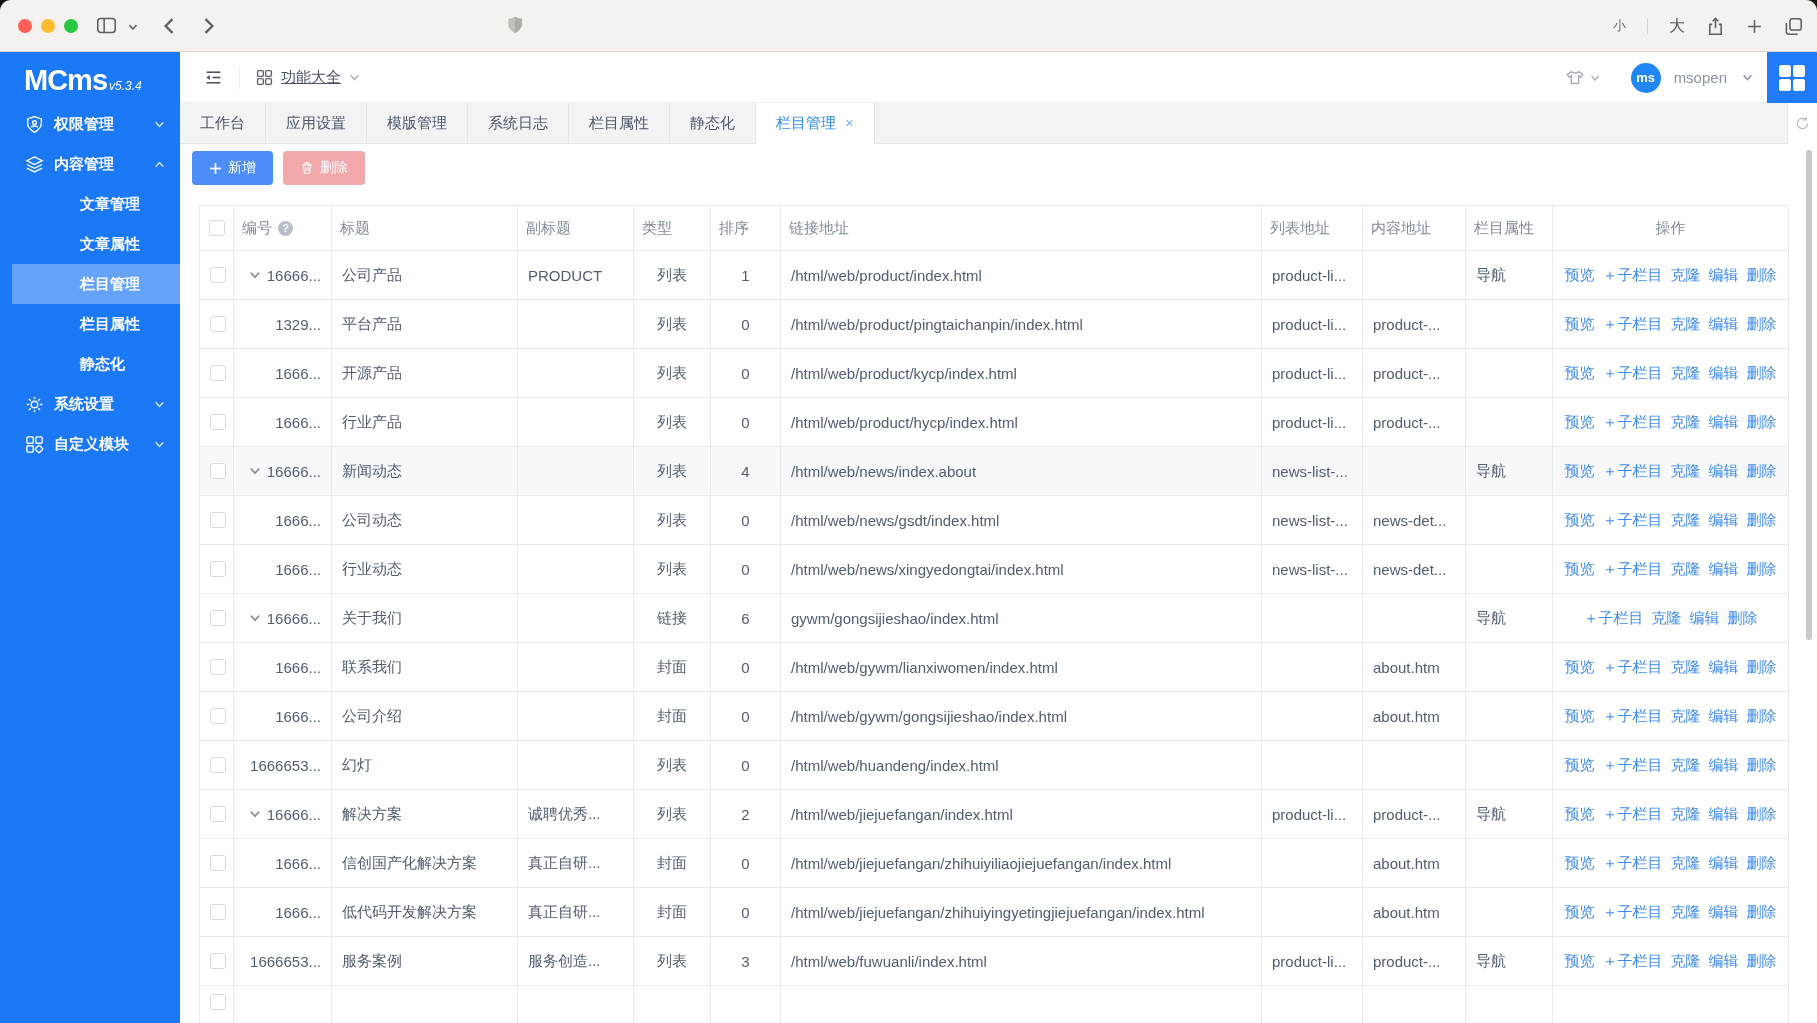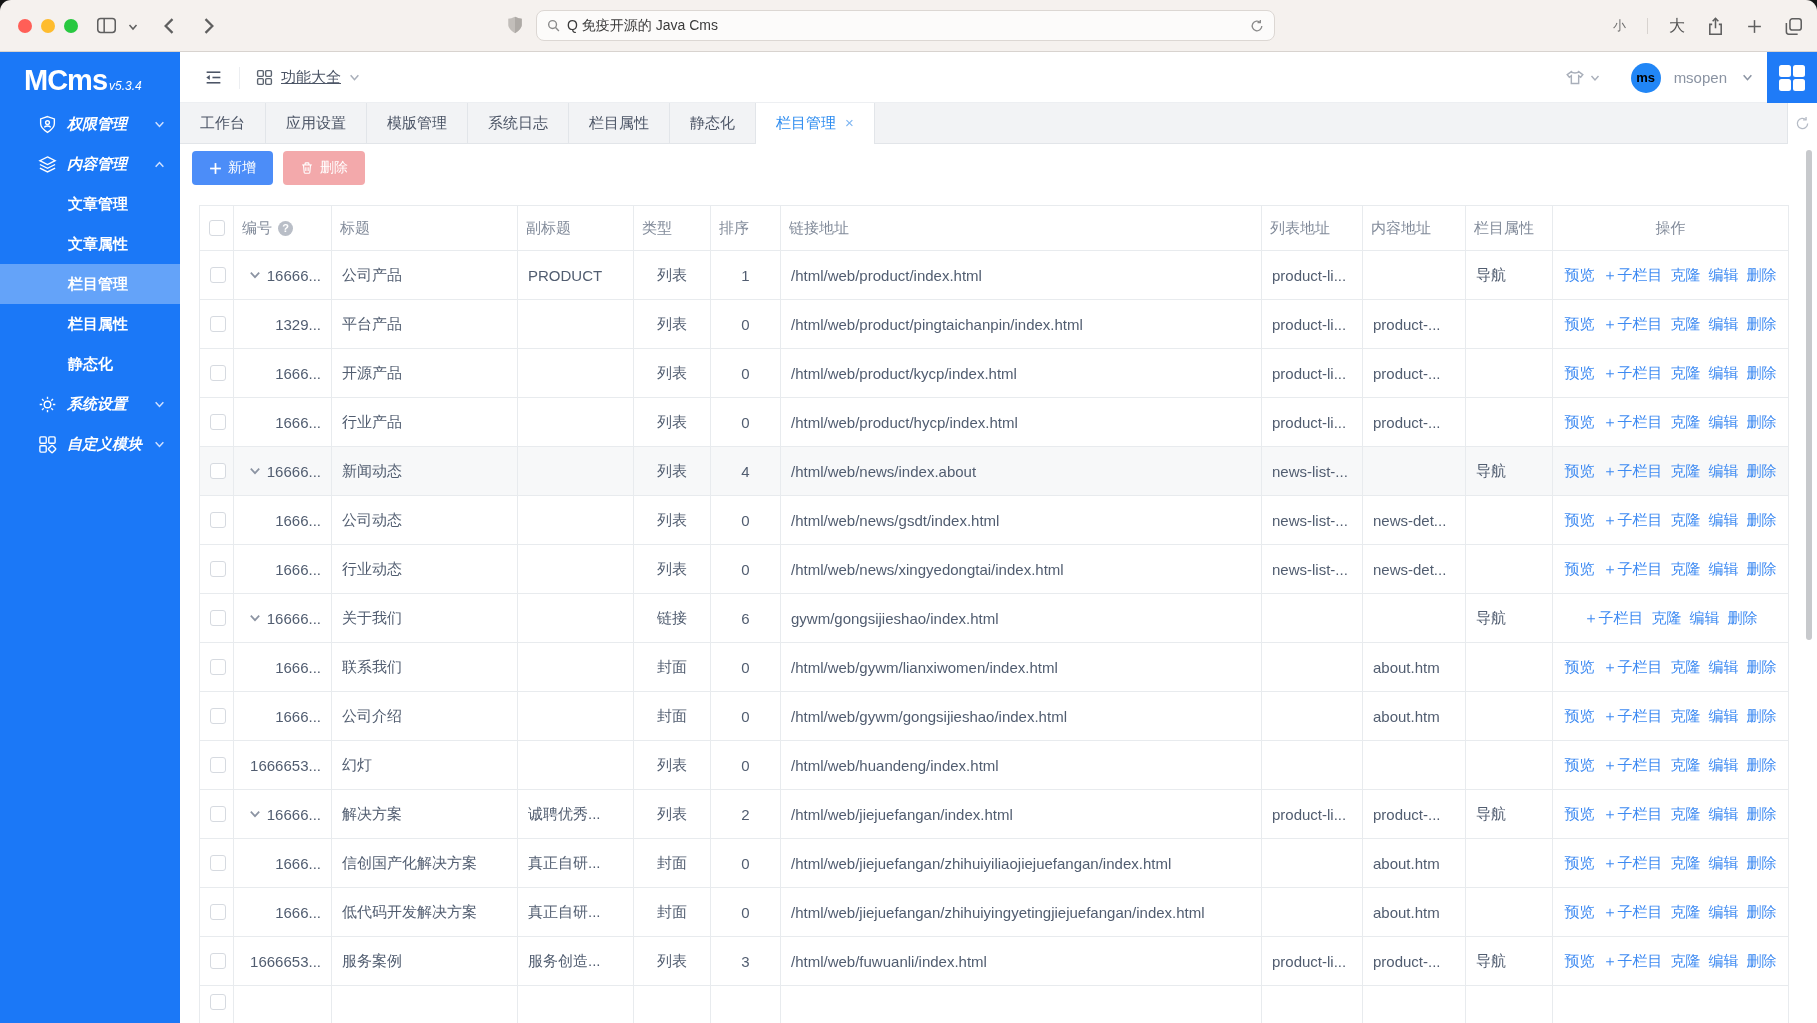--- a/index.html
+++ b/index.html
@@ -36,37 +36,37 @@
   
   .app { position:absolute; top:52px; left:0; width:1817px; height:971px; background:#fff; }
 
   
   .sidebar { position:absolute; left:0; top:0; width:180px; height:971px; background:#1b78f7; color:#fff; }
   .logo-row { padding:12px 0 0 24px; height:44px; white-space:nowrap; }
   .logo { font-weight:800; font-size:29px; letter-spacing:-1px; }
   .logo-ver { font-style:italic; font-weight:400; font-size:12px; margin-left:2px; }
   .nav { margin-top:8px; }
   .nav-item { position:relative; height:40px; display:flex; align-items:center; font-size:15px; font-weight:600; cursor:pointer; }
-  .nav-item.parent { padding-left:38px;font-style:italic; }
-  .nav-item.child { padding-left:68px; }
+  .nav-item.parent { padding-left:25px; }
+  .nav-item.child { padding-left:68px;margin-left:12px; }
   .nav-item.active { background:rgba(255,255,255,.32); }
   .nav-ic { width:20px; display:flex; margin-right:9px; }
   .nav-chev { position:absolute; right:15px; top:15px; }
   .nav-chev.up { transform:rotate(180deg); }
 
   
   .main { position:absolute; left:180px; top:0; width:1637px; height:971px; }
   .appbar { position:relative; height:51px; background:#fff; border-bottom:1px solid #edeff2; }
   .appbar-left { position:absolute; left:24px; top:0; height:51px; display:flex; align-items:center; gap:16px; color:#4c5566; }
   .ab-div { width:1px; height:22px; background:#eceef1; }
   .menu-group { display:flex; align-items:center; gap:8px; cursor:pointer;text-decoration:underline; }
   .menu-label { font-size:15px; color:#4c5566; }
   .appbar-right { position:absolute; right:64px; top:0; height:51px; display:flex; align-items:center; gap:13px; }
   .shirt-wrap { display:flex; align-items:center; gap:5px; color:#a9afba; cursor:pointer; margin-right:18px; }
-  .avatar { width:30px; height:30px; border-radius:50%; background:#2186f6; color:#000000;
+  .avatar { width:30px; height:30px; border-radius:50%; background:#2186f6; color:#ffffff;
     font-size:13px; font-weight:700; display:flex; align-items:center; justify-content:center; }
   .username { font-size:15px; color:#8a93a2; }
   .user-chev { color:#a9afba; display:flex; margin-left:2px; }
   .apps-btn { position:absolute; right:0; top:0; width:50px; height:51px; background:#1f7bf7;
     display:flex; align-items:center; justify-content:center; cursor:pointer; }
 
   
   .tabbar { position:relative; height:41px; background:#f2f3f5; border-bottom:1px solid #e2e5e9; display:flex; }
   .tab { height:41px; line-height:40px; padding:0 20px; font-size:15px; color:#4c5566;
     border-right:1px solid #e2e5e9; cursor:pointer; white-space:nowrap; }
@@ -141,35 +141,20 @@
       </svg>
   </div>
 
   <div class="ic shield-ic">
     <svg width="20" height="20" viewBox="0 0 16 16">
         <path d="M8 1.4 C10 2.5 11.9 2.9 13.4 2.9 V8 C13.4 11.4 8 14.6 8 14.6 C8 14.6 2.6 11.4 2.6 8 V2.9 C4.1 2.9 6 2.5 8 1.4 Z" fill="#c2beba"></path>
         <path d="M8 1.4 C10 2.5 11.9 2.9 13.4 2.9 V8 C13.4 11.4 8 14.6 8 14.6 Z" fill="#aeaaa6"></path>
       </svg>
   </div>
 
-  <div class="addr">
-    <span class="search-ic">
-      <svg width="13" height="13" viewBox="0 0 14 14" fill="none" stroke="currentColor" stroke-width="1.5">
-          <circle cx="6" cy="6" r="4.2"></circle>
-          <line x1="9.2" y1="9.2" x2="12.8" y2="12.8"></line>
-        </svg>
-    </span>
-    <span class="addr-text">Q 免疫开源的 Java Cms</span>
-    <span class="reload-ic">
-      <svg width="14" height="14" viewBox="0 0 16 16" fill="none" stroke="currentColor" stroke-width="1.5">
-          <path d="M13.5 8 A5.5 5.5 0 1 1 11.8 4"></path>
-          <polyline points="11.8,1 11.8,4.2 8.6,4.2"></polyline>
-        </svg>
-    </span>
-  </div>
 
   <div class="chrome-right">
     <span class="txt-sz">小</span>
     <span class="vdiv"></span>
     <span class="txt-sz big">大</span>
     <span class="ic">
       <svg width="19" height="19" viewBox="0 0 16 16" fill="none" stroke="#5f5f5f" stroke-width="1.3">
           <path d="M5.2 6.2 H3.2 V14.5 H12.8 V6.2 H10.8"></path>
           <line x1="8" y1="1.2" x2="8" y2="9.5"></line>
           <polyline points="5.6,3.6 8,1.2 10.4,3.6"></polyline>

